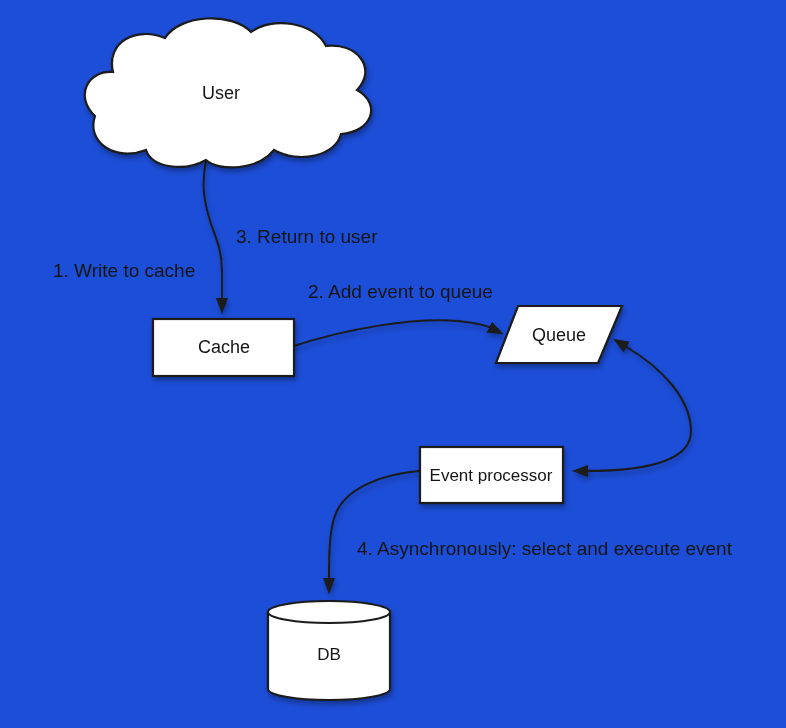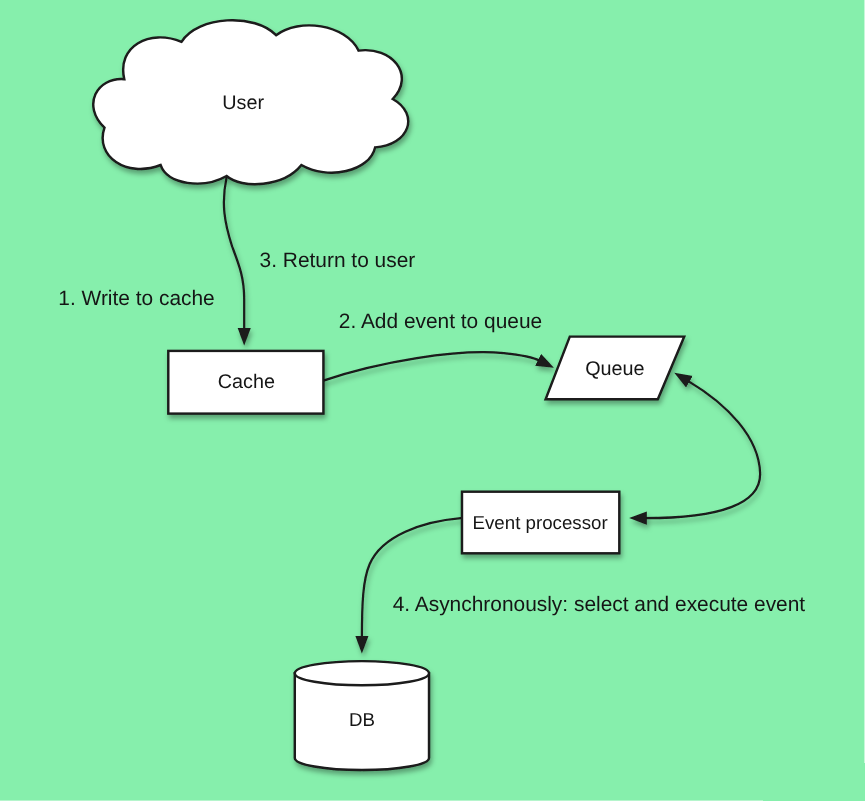--- a/index.html
+++ b/index.html
@@ -5,21 +5,21 @@
   html, body {
     margin: 0;
     padding: 0;
     background: #ffffff;
     font-family: "Liberation Sans", sans-serif;
   }
   #canvas {
     position: relative;
     width: 786px;
     height: 728px;
-    background: #86efac;
+    background: #1d4ed8;
     overflow: hidden;
   }
   svg { display: block; }
   .shape {
     fill: #ffffff;
     stroke: #1a1a1a;
     stroke-width: 2.2;
   }
   .edge {
     fill: none;

